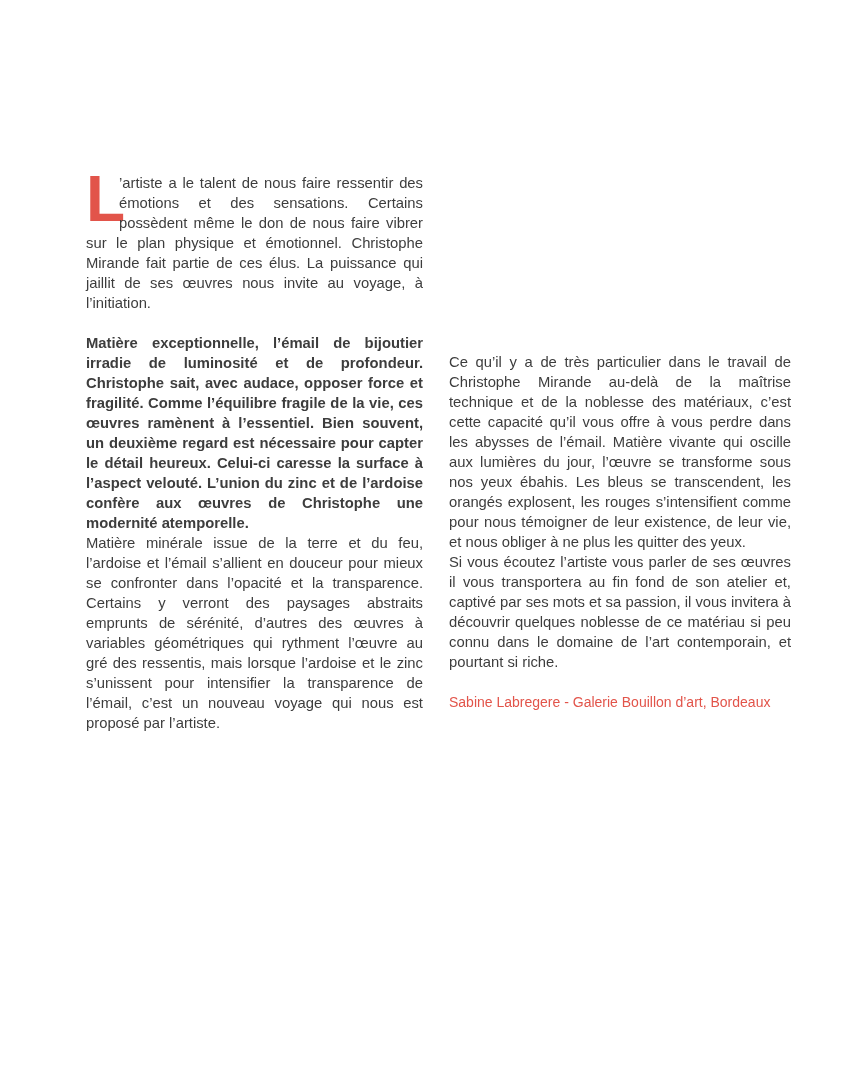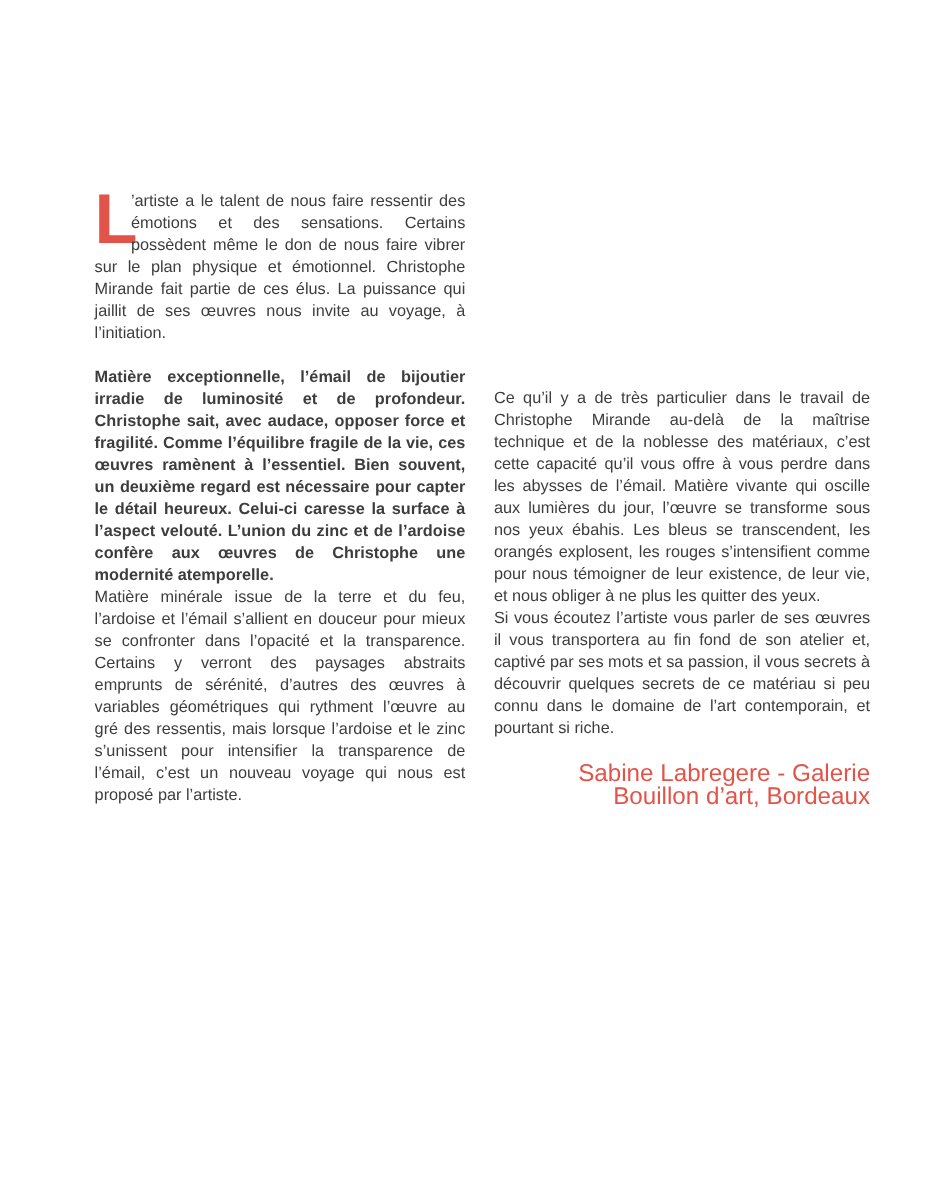--- a/index.html
+++ b/index.html
@@ -37,36 +37,36 @@
     height: 58px;
     margin-right: 3px;
     font-size: 64px;
     line-height: 52px;
     font-weight: 700;
     color: var(--accent);
     font-family: "Liberation Sans", sans-serif;
   }
   p.signature {
     margin: 20px 0 0 0;
-    font-size: 22px;
+    font-size: 14px;
     line-height: 21px;
-    text-align: right;
+    text-align: left;
     color: var(--accent);
   }
 </style>
 </head>
 <body>
 
 <div class="page">
 
   <div class="column col-left">
     <p class="para"><span class="dropcap">L</span><span>’artiste a le talent de nous faire ressentir des émotions et des sensations. Certains possèdent même le don de nous faire vibrer sur le plan physique et émotionnel. Christophe Mirande fait partie de ces élus. La puissance qui jaillit de ses œuvres nous invite au voyage, à l’initiation.</span></p>
     <p class="para gap-before">Matière exceptionnelle, l’émail de bijoutier irradie de luminosité et de profondeur. Christophe sait, avec audace, opposer force et fragilité. Comme l’équilibre fragile de la vie, ces œuvres ramènent à l’essentiel. Bien souvent, un deuxième regard est nécessaire pour capter le détail heureux. Celui-ci caresse la surface à l’aspect velouté. L’union du zinc et de l’ardoise confère aux œuvres de Christophe une modernité atemporelle.</p>
     <p class="para">Matière minérale issue de la terre et du feu, l’ardoise et l’émail s’allient en douceur pour mieux se confronter dans l’opacité et la transparence. Certains y verront des paysages abstraits emprunts de sérénité, d’autres des œuvres à variables géométriques qui rythment l’œuvre au gré des ressentis, mais lorsque l’ardoise et le zinc s’unissent pour intensifier la transparence de l’émail, c’est un nouveau voyage qui nous est proposé par l’artiste.</p>
   </div>
 
   <div class="column col-right">
     <p class="para">Ce qu’il y a de très particulier dans le travail de Christophe Mirande au-delà de la maîtrise technique et de la noblesse des matériaux, c’est cette capacité qu’il vous offre à vous perdre dans les abysses de l’émail. Matière vivante qui oscille aux lumières du jour, l’œuvre se transforme sous nos yeux ébahis. Les bleus se transcendent, les orangés explosent, les rouges s’intensifient comme pour nous témoigner de leur existence, de leur vie, et nous obliger à ne plus les quitter des yeux.</p>
-    <p class="para">Si vous écoutez l’artiste vous parler de ses œuvres il vous transportera au fin fond de son atelier et, captivé par ses mots et sa passion, il vous secrets à découvrir quelques secrets de ce matériau si peu connu dans le domaine de l’art contemporain, et pourtant si riche.</p>
+    <p class="para">Si vous écoutez l’artiste vous parler de ses œuvres il vous transportera au fin fond de son atelier et, captivé par ses mots et sa passion, il vous invitera à découvrir quelques noblesse de ce matériau si peu connu dans le domaine de l’art contemporain, et pourtant si riche.</p>
     <p class="signature">Sabine Labregere - Galerie Bouillon d’art, Bordeaux</p>
   </div>
 
 </div>
 
 </body></html>

